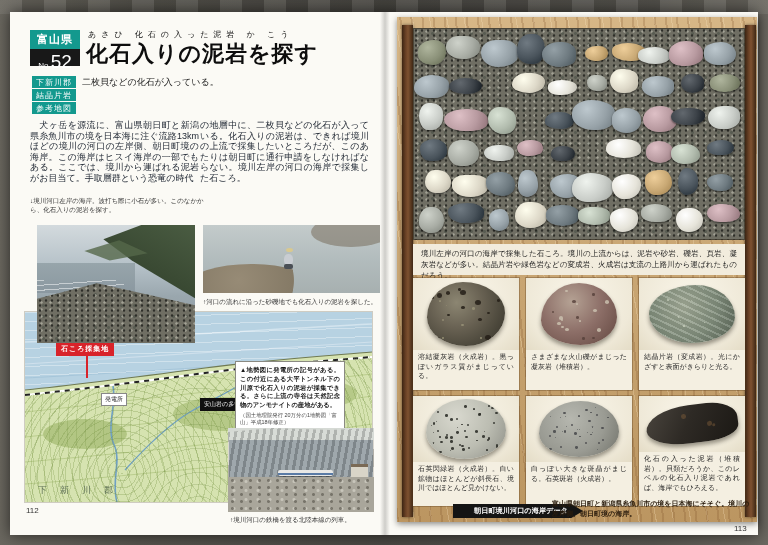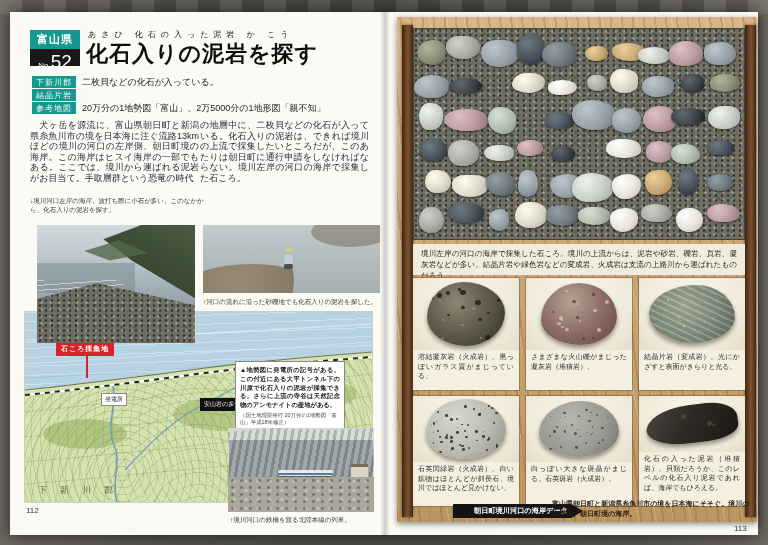--- a/index.html
+++ b/index.html
@@ -153,21 +153,20 @@
 
       <div class="abs info-row" style="top:64px;">
         <span class="info-label">下新川郡</span>
         <span class="info-text">二枚貝などの化石が入っている。</span>
       </div>
       <div class="abs info-row" style="top:77px;">
         <span class="info-label">結晶片岩</span>
       </div>
       <div class="abs info-row" style="top:90px;">
         <span class="info-label">参考地図</span>
-        <span class="info-text">20万分の1地勢図「富山」、2万5000分の1地形図「親不知」</span>
       </div>
 
       <div id="bodycol1" class="abs bodycol">　犬ヶ岳を源流に、富山県朝日町と新潟県糸魚川市の境を日本海に注ぐ流路13kmほどの境川の河口の左岸側、朝日町境の海岸。この海岸はヒスイ海岸の一部でもある。ここでは、境川から運ばれる泥岩がお目当て。手取層群という恐竜の時代</div>
       <div id="bodycol2" class="abs bodycol">の地層中に、二枚貝などの化石が入っている。化石入りの泥岩は、できれば境川の上流で採集したいところだが、このあたりは朝日町に通行申請をしなければならない。境川左岸の河口の海岸で採集した石ころ。</div>
 
       <div class="abs smallcap" style="left:20px;top:184px;width:176px;">↓境川河口左岸の海岸。波打ち際に小石が多い。このなかから、化石入りの泥岩を探す。</div>
 
       <div class="abs photo" style="left:27px;top:213px;width:158px;height:118px;z-index:3;">
         <div class="ph-sky"></div>
         <div class="ph-mtn"></div>

